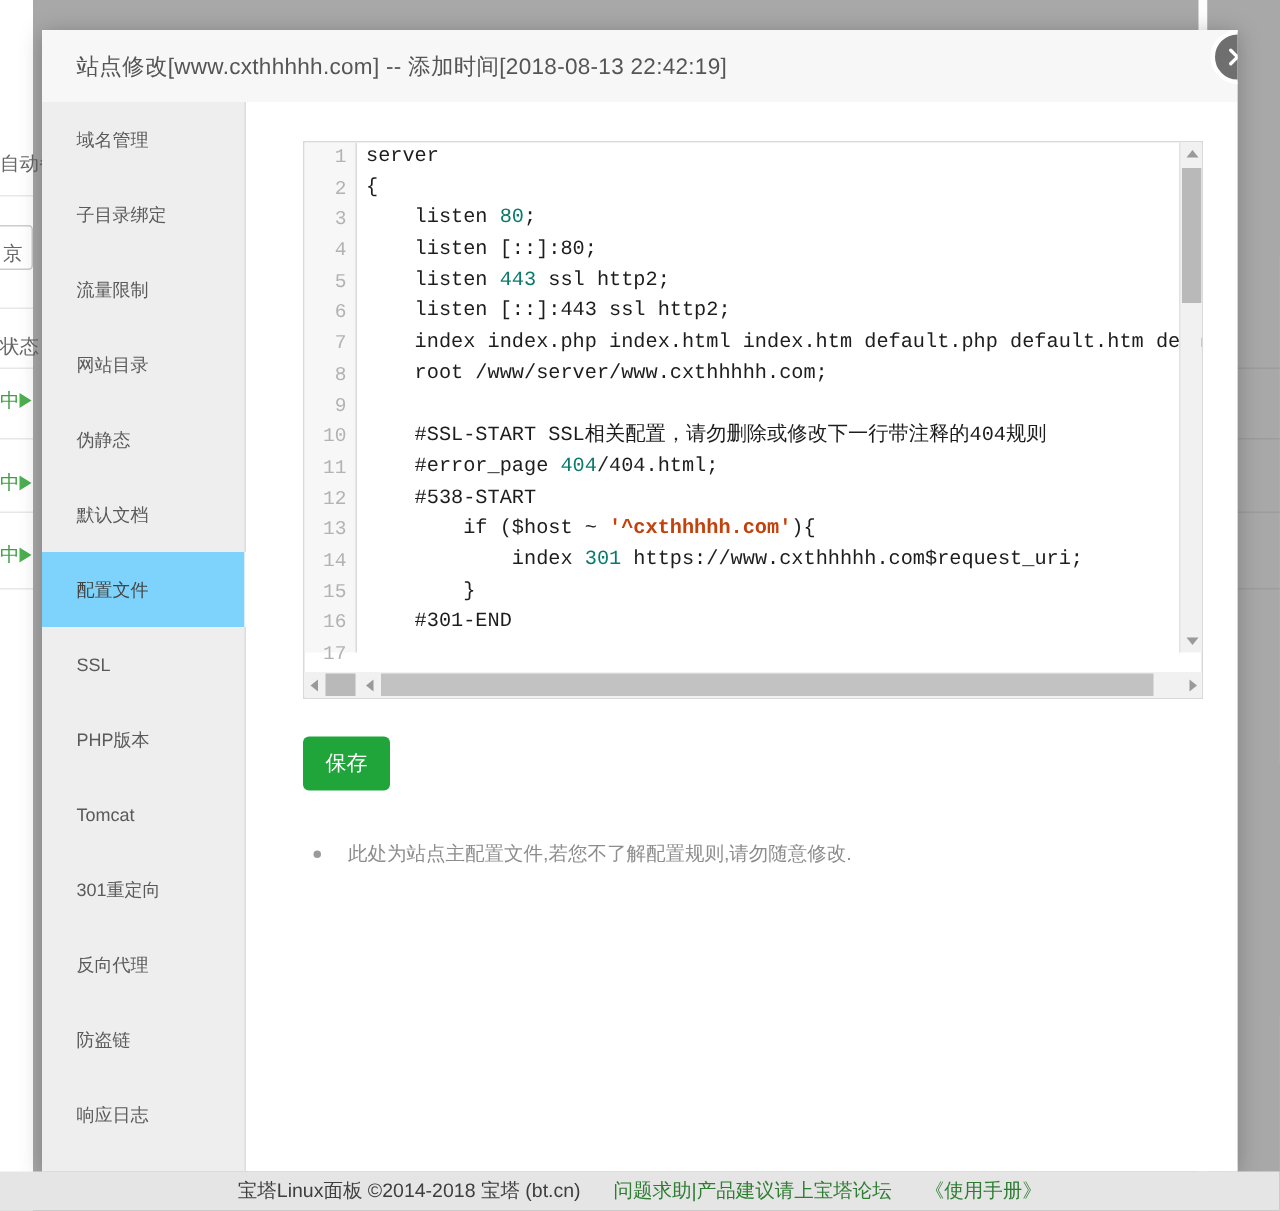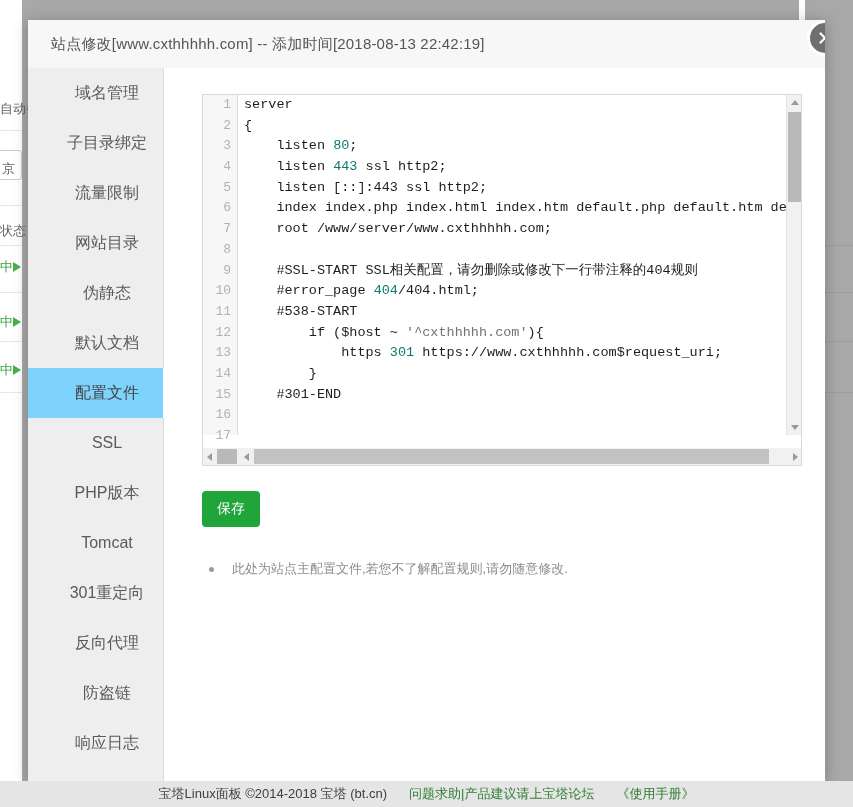--- a/index.html
+++ b/index.html
@@ -136,25 +136,24 @@
     left: 0; top: 48px;
     width: 136px; height: 713px;
     background: #eeeeee;
     border-right: 1px solid #dcdcdc;
   }
   .side-item {
     height: 50px;
     display: flex;
     align-items: center;
     padding-left: 23px;
-    font-size: 16px;
+    font-size: 12px;
     color: #5a5a5a;
     cursor: pointer;
     position: relative;
-    justify-content: center;
   }
   .side-item.active {
     background: #7dd3fc;
     color: #444;
     font-family: Liberation Mono, monospace;
   }
   .side-item.active:after {
     content: "";
     position: absolute;
     right: -1px; top: 0;
@@ -206,21 +205,21 @@
   .cline {
     height: 20.7px;
     line-height: 20.7px;
     white-space: pre;
     font-family: "Liberation Mono", "DejaVu Sans Mono", monospace;
     font-size: 13.5px;
     color: #1d1d1d;
     padding-left: 5px;
   }
   .num { color: #0b7a6b; }
-  .str { color: #737373; }
+  .str { color: #c2410c; font-weight: bold; }
 
   
   #vscroll {
     position: absolute;
     right: 0; top: 0;
     width: 15px; height: 340px;
     background: #f1f1f1;
     border-left: 1px solid #e2e2e2;
   }
   #vscroll .arr {
@@ -400,30 +399,31 @@
           <div class="gnum">13</div>
           <div class="gnum">14</div>
           <div class="gnum">15</div>
           <div class="gnum">16</div>
           <div class="gnum">17</div>
         </div>
       <div id="code">
           <div class="cline"><span>server</span></div>
           <div class="cline"><span>{</span></div>
           <div class="cline"><span>    listen </span><span class="num">80</span><span>;</span></div>
+          <div class="cline"><span>    listen [::]:80;</span></div>
           <div class="cline"><span>    listen </span><span class="num">443</span><span> ssl http2;</span></div>
           <div class="cline"><span>    listen [::]:443 ssl http2;</span></div>
           <div class="cline"><span>    index index.php index.html index.htm default.php default.htm default.ht</span></div>
           <div class="cline"><span>    root /www/server/www.cxthhhhh.com;</span></div>
           <div class="cline"><span></span></div>
           <div class="cline"><span>    #SSL-START SSL相关配置，请勿删除或修改下一行带注释的404规则</span></div>
           <div class="cline"><span>    #error_page </span><span class="num">404</span><span>/404.html;</span></div>
           <div class="cline"><span>    #538-START</span></div>
           <div class="cline"><span>        if ($host ~ </span><span class="str">'^cxthhhhh.com'</span><span>){</span></div>
-          <div class="cline"><span>            https </span><span class="num">301</span><span> https://www.cxthhhhh.com$request_uri;</span></div>
+          <div class="cline"><span>            index </span><span class="num">301</span><span> https://www.cxthhhhh.com$request_uri;</span></div>
           <div class="cline"><span>        }</span></div>
           <div class="cline"><span>    #301-END</span></div>
         </div>
 
       <div id="vscroll">
         <div class="arr">
             <div class="tri tri-up"></div>
           </div>
         <div id="vthumb"></div>
         <div class="arr" style="position:absolute; bottom:0; left:0;">

